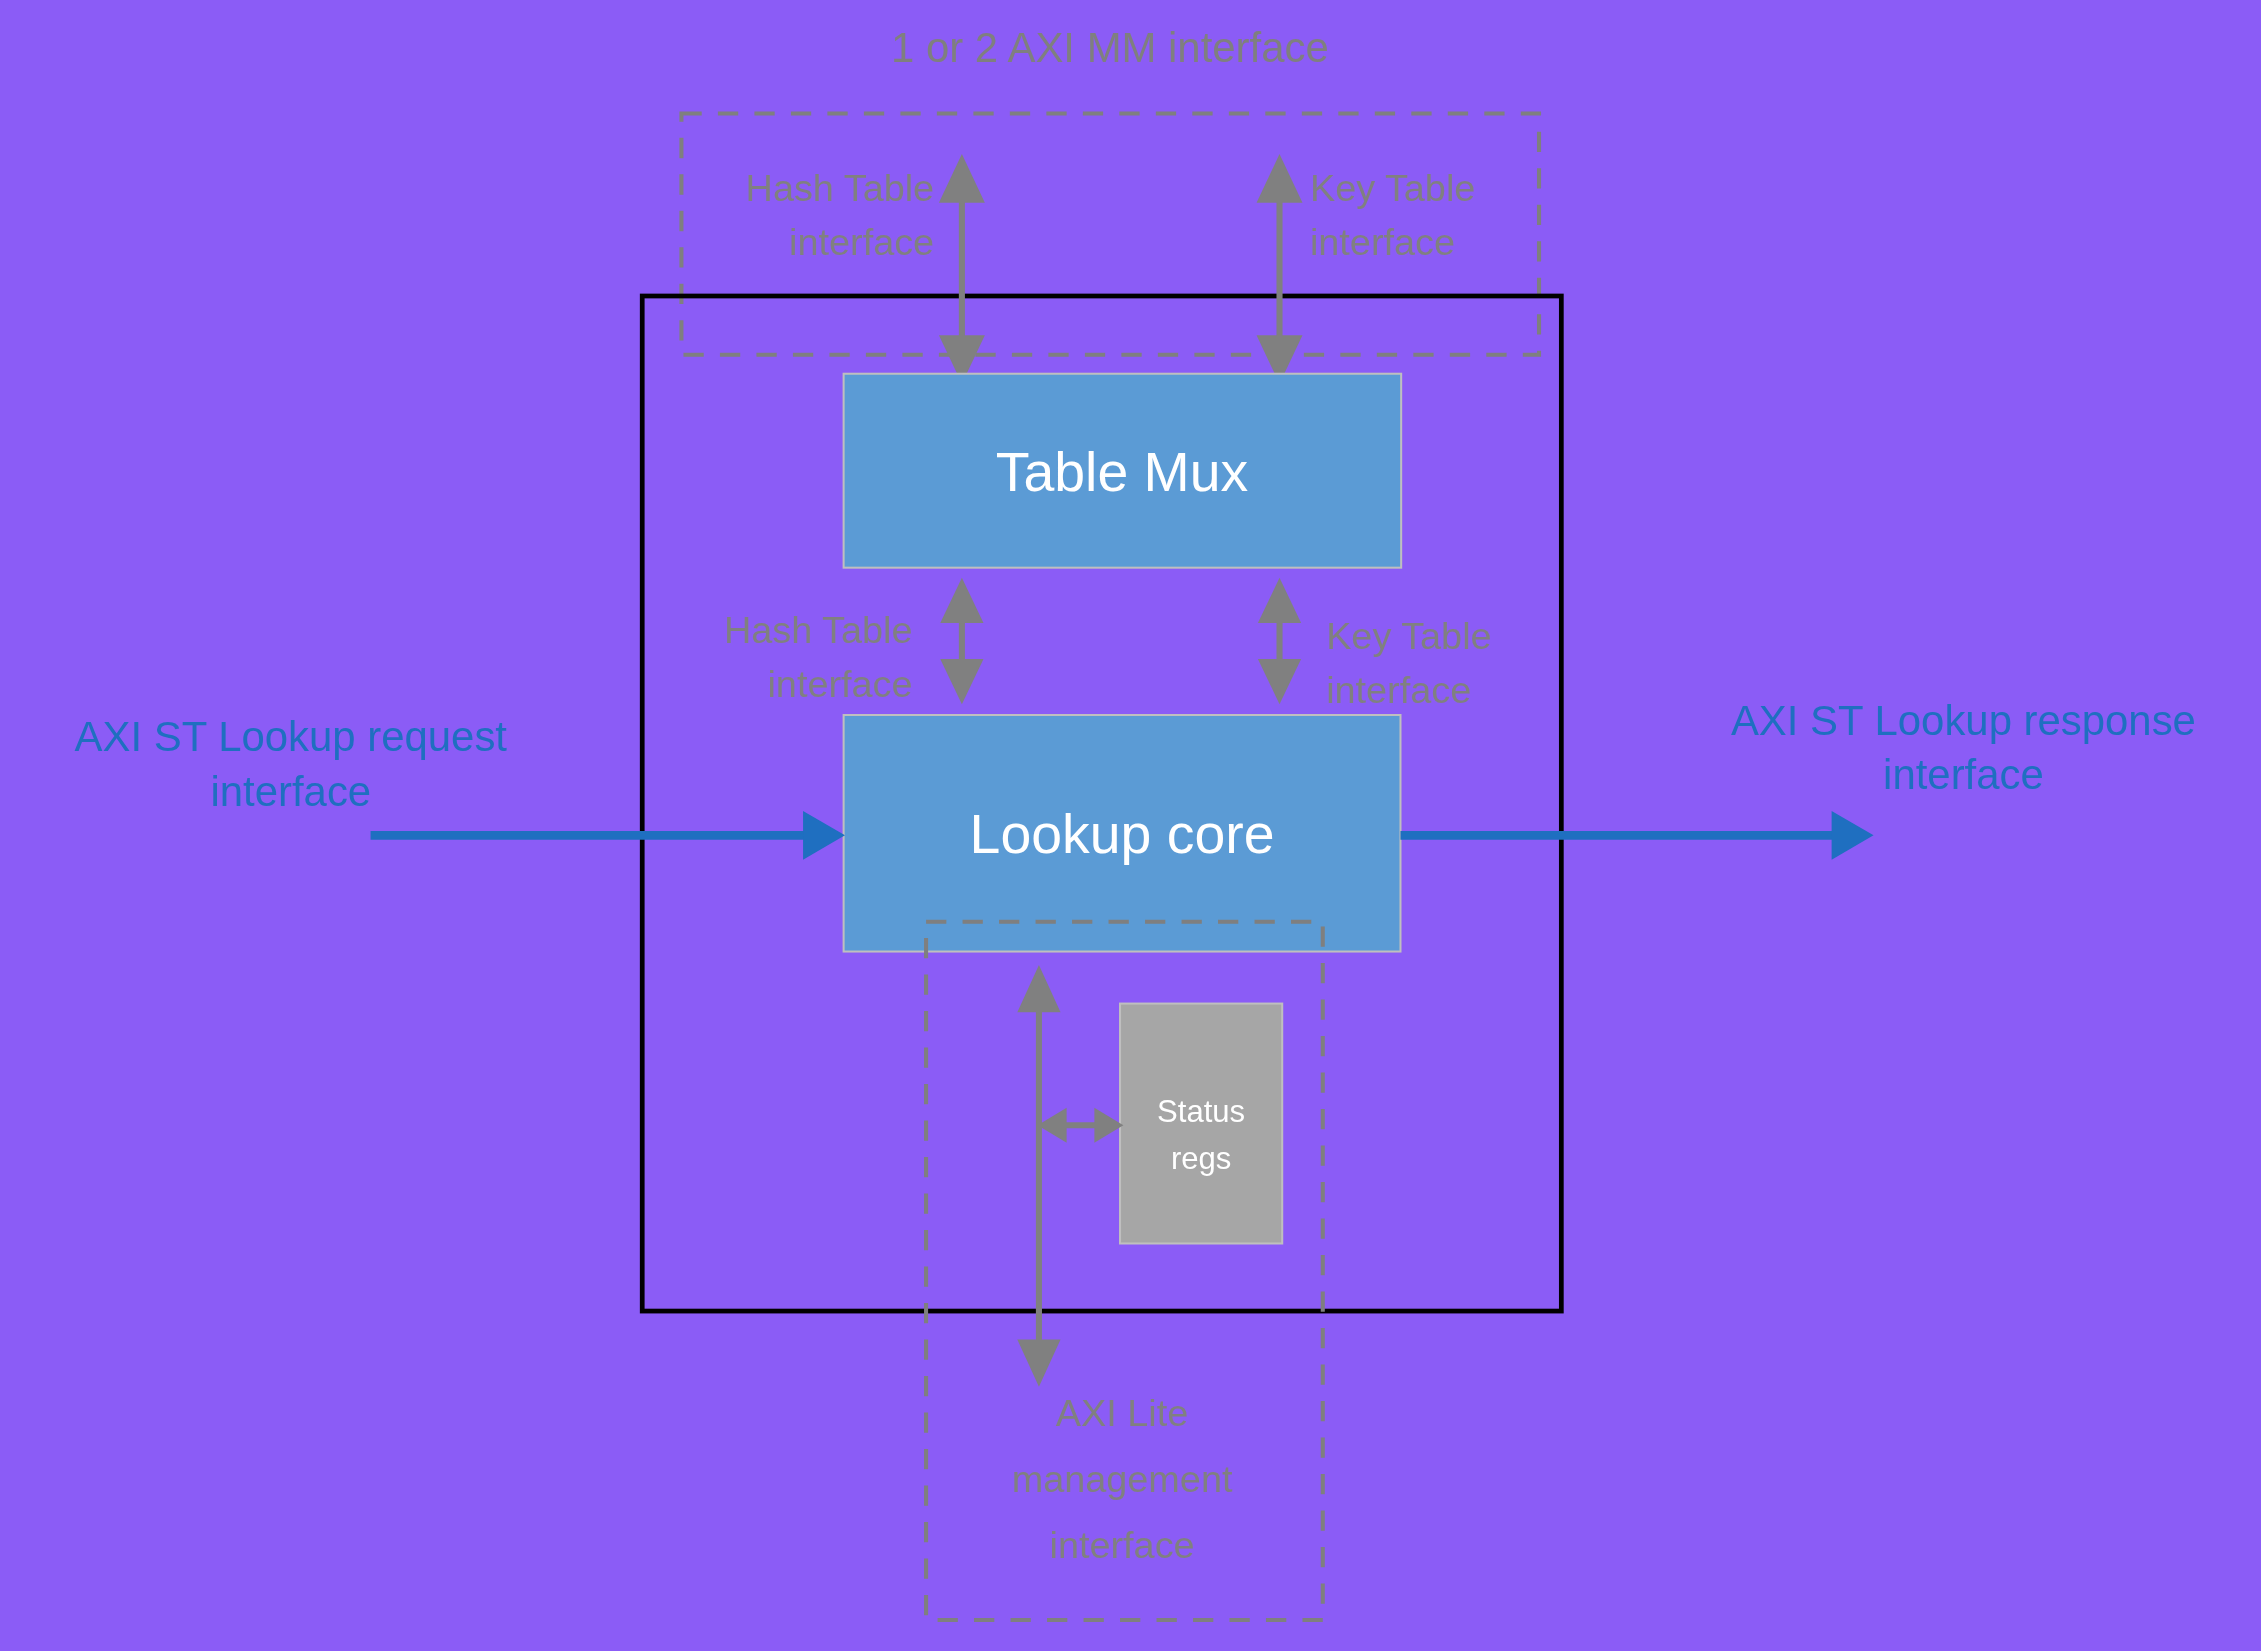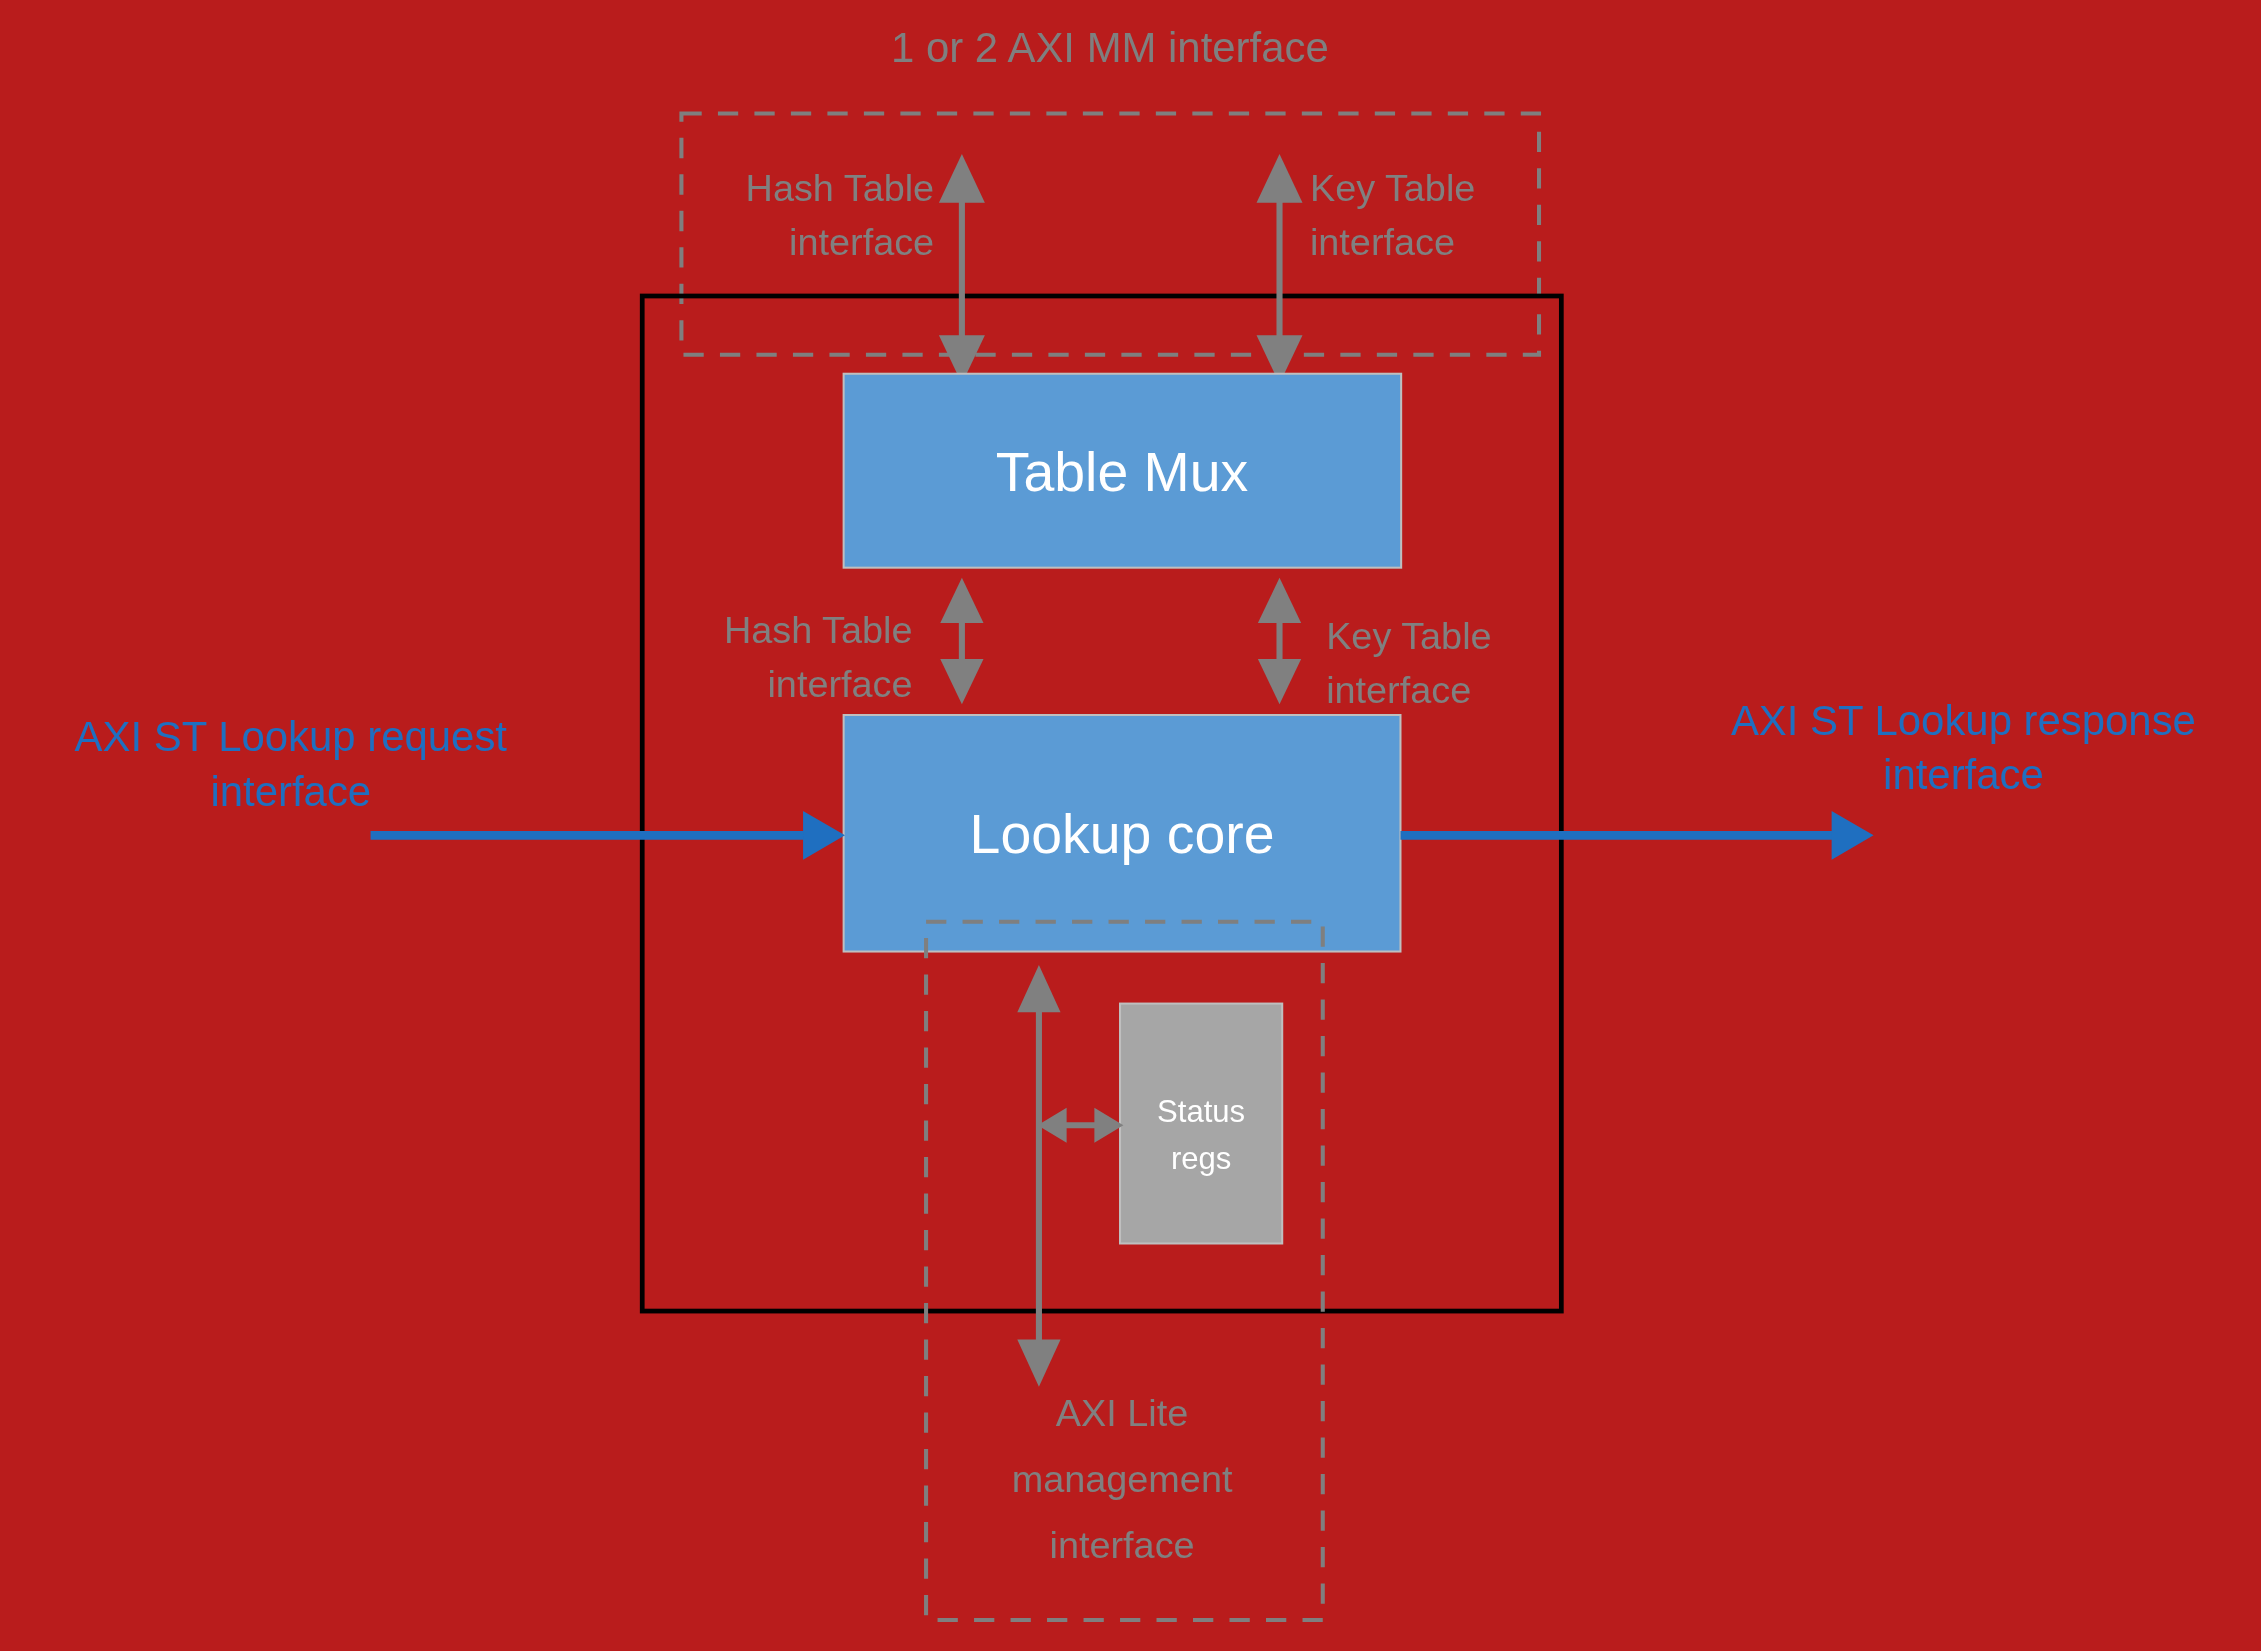--- a/index.html
+++ b/index.html
@@ -1,18 +1,18 @@
 <!DOCTYPE html>
 <html style="font-size:10.8px"><head>
 <meta charset="utf-8">
 <style>
   html,body{margin:0;padding:0;background:#ffffff;}
   body{width:2261px;height:1651px;overflow:hidden;
        font-family:"Liberation Sans","DejaVu Sans",sans-serif;}
-  #diagram-root{position:relative;width:2261px;height:1651px;background:#b91c1c;}
+  #diagram-root{position:relative;width:2261px;height:1651px;background:#8b5cf6;}
   svg.canvas{position:absolute;left:0;top:0;width:2261px;height:1651px;display:block;}
   text{font-family:"Liberation Sans","DejaVu Sans",sans-serif;}
   .t-title{font-size:62px;fill:#7F7F7F;}
   .t-gray{font-size:56px;fill:#808080;}
   .t-blue{font-size:62px;fill:#1F6FC0;}
   .t-white-lg{font-size:82px;fill:#FFFFFF;}
   .t-white-sm{font-size:46px;fill:#FFFFFF;}
   .blue-box{fill:#5B9BD5;stroke:#BFBFBF;stroke-width:3;}
   .gray-box{fill:#A6A6A6;stroke:#BFBFBF;stroke-width:3;}
   .black-box{fill:none;stroke:#000000;stroke-width:7;}

